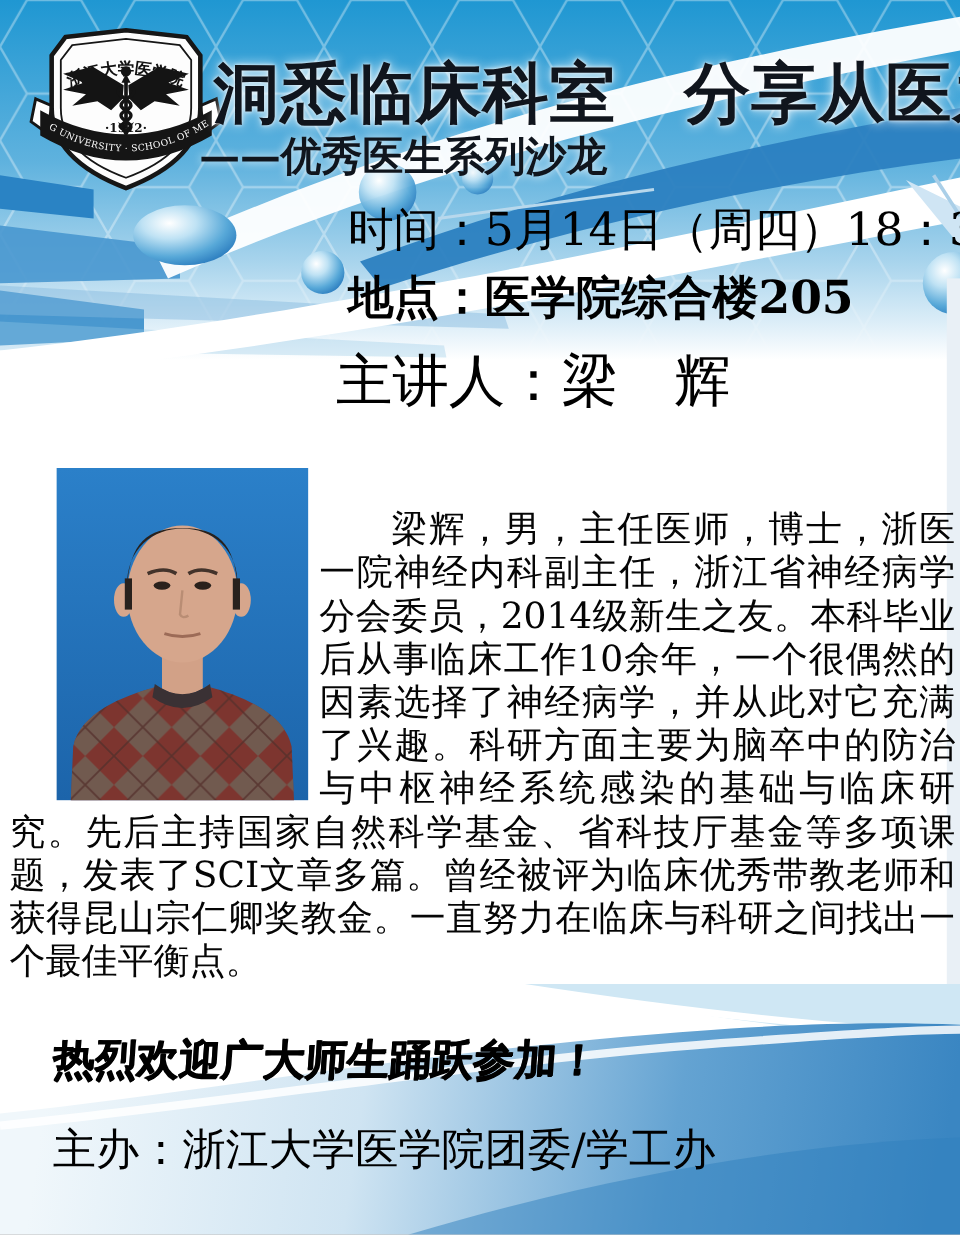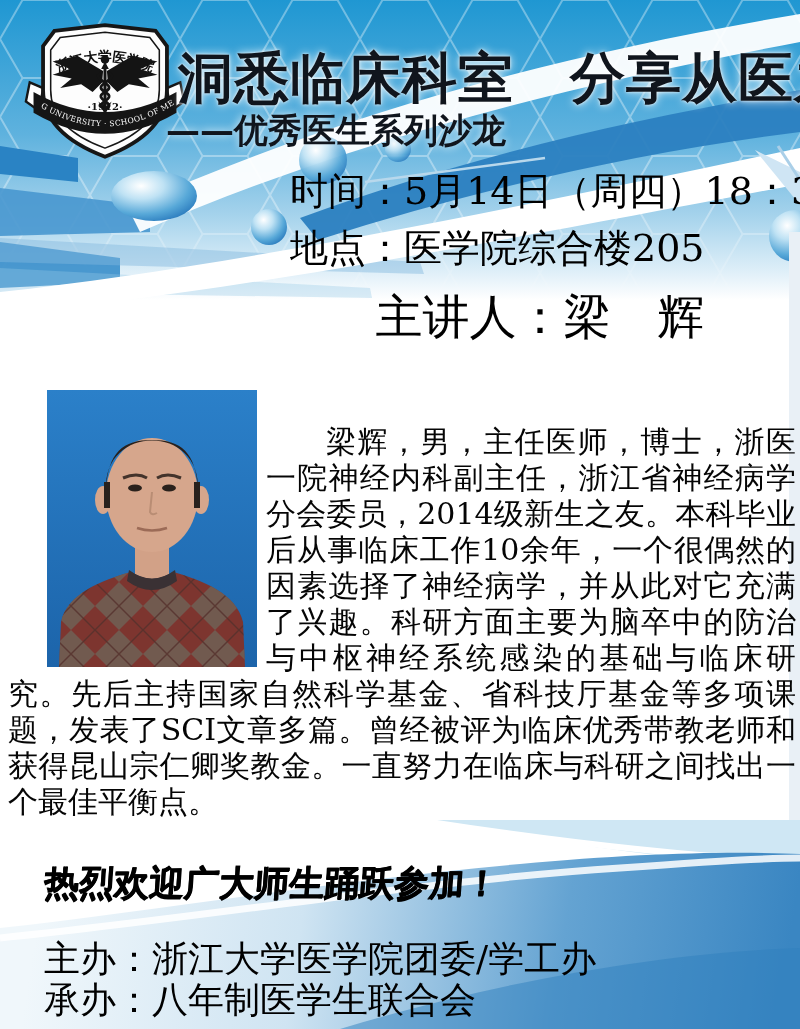--- a/index.html
+++ b/index.html
@@ -17,22 +17,22 @@
     font-size:55px;font-weight:700;color:#10151d;letter-spacing:1px;
     text-shadow:0 0 10px rgba(255,255,255,.95),0 0 3px rgba(255,255,255,.9);
   }
   .subtitle{
     left:166px;top:108px;white-space:nowrap;
     font-size:34px;font-weight:700;color:#10151d;
     text-shadow:0 0 8px rgba(255,255,255,.9);
   }
   .info-line{white-space:nowrap;font-size:38px;color:#000;}
   .info-time{left:290px;top:166px;}
-  .info-place{left:290px;top:223px;}
-  .big-line{white-space:nowrap;font-size:47px;color:#000;width:520px;text-align:center;}
+  .info-place{left:290px;top:223px;font-weight:bold;}
+  .big-line{white-space:nowrap;font-size:47px;color:#000;width:520px;}
   .speaker-line{left:280px;top:286px;}
   .dept-line{left:280px;top:344px;}
   .photo{left:47px;top:390px;width:210px;height:277px;}
   .bio{
     left:8px;top:424px;width:788px;
     font-size:30px;line-height:36px;text-align:justify;color:#050505;
   }
   .bio .float-spacer{float:left;width:258px;height:246px;}
   .bio p{margin:0;text-indent:2em;}
   .welcome{
@@ -204,18 +204,15 @@
     <div class="float-spacer"></div>
     <p>梁辉，男，主任医师，博士，浙医一院神经内科副主任，浙江省神经病学分会委员，2014级新生之友。本科毕业后从事临床工作10余年，一个很偶然的因素选择了神经病学，并从此对它充满了兴趣。科研方面主要为脑卒中的防治与中枢神经系统感染的基础与临床研究。先后主持国家自然科学基金、省科技厅基金等多项课题，发表了SCI文章多篇。曾经被评为临床优秀带教老师和获得昆山宗仁卿奖教金。一直努力在临床与科研之间找出一个最佳平衡点。</p>
   </div>
 
   <div class="layer welcome">热烈欢迎广大师生踊跃参加！</div>
 
   <div class="layer footer">
     <div>
       <span>主办：</span><span>浙江大学医学院团委/学工办</span>
     </div>
-    <div>
-      <span>承办：</span><span>八年制医学生联合会</span>
-    </div>
   </div>
 
 </div>
 
 </body></html>

